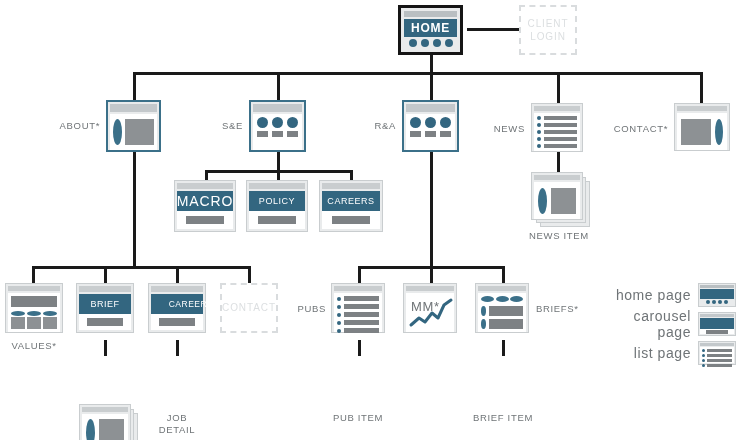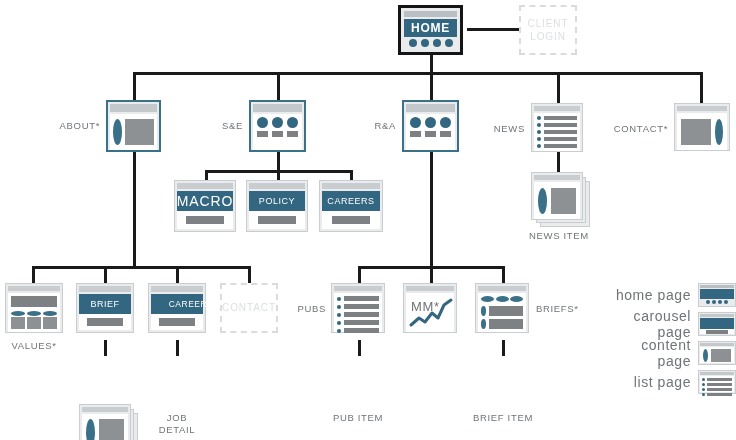--- a/index.html
+++ b/index.html
@@ -403,31 +403,20 @@
       <span class="lgicon">
         <span style="position:absolute;inset:0;background:#e9ebec;border:1px solid #c9cdcf;box-sizing:border-box;"></span>
         <span style="position:absolute;left:2px;top:2px;right:2px;height:3px;background:#c3c8cb;"></span>
         <span style="position:absolute;left:2px;top:6px;right:2px;height:11px;background:#336680;"></span>
         <span style="position:absolute;left:2px;top:17px;right:2px;bottom:2px;background:#ffffff;display:flex;align-items:center;justify-content:center;">
           <i style="width:22px;height:4px;background:#7d8184;display:block;"></i>
         </span>
       </span>
     </div>
 
-    <div class="lgrow">
-      <span class="lgtext">content page</span>
-      <span class="lgicon">
-        <span style="position:absolute;inset:0;background:#e9ebec;border:1px solid #c9cdcf;box-sizing:border-box;"></span>
-        <span style="position:absolute;left:2px;top:2px;right:2px;height:3px;background:#c3c8cb;"></span>
-        <span style="position:absolute;left:2px;top:6px;right:2px;bottom:2px;background:#ffffff;display:flex;align-items:center;padding:0 3px;gap:3px;">
-          <i style="width:5px;height:13px;border-radius:50%;background:#3b7089;display:block;"></i>
-          <i style="flex:1;height:13px;background:#8d9194;display:block;"></i>
-        </span>
-      </span>
-    </div>
 
     <div class="lgrow">
       <span class="lgtext">list page</span>
       <span class="lgicon">
         <span style="position:absolute;inset:0;background:#e9ebec;border:1px solid #c9cdcf;box-sizing:border-box;"></span>
         <span style="position:absolute;left:2px;top:2px;right:2px;height:3px;background:#c3c8cb;"></span>
         <span style="position:absolute;left:2px;top:6px;right:2px;bottom:2px;background:#ffffff;padding:2px;box-sizing:border-box;">
           <i style="display:flex;align-items:center;gap:2px;margin-bottom:2px;">
               <b style="width:3px;height:3px;border-radius:50%;background:#336680;display:block;"></b>
               <b style="flex:1;height:3px;background:#7d8184;display:block;"></b>

